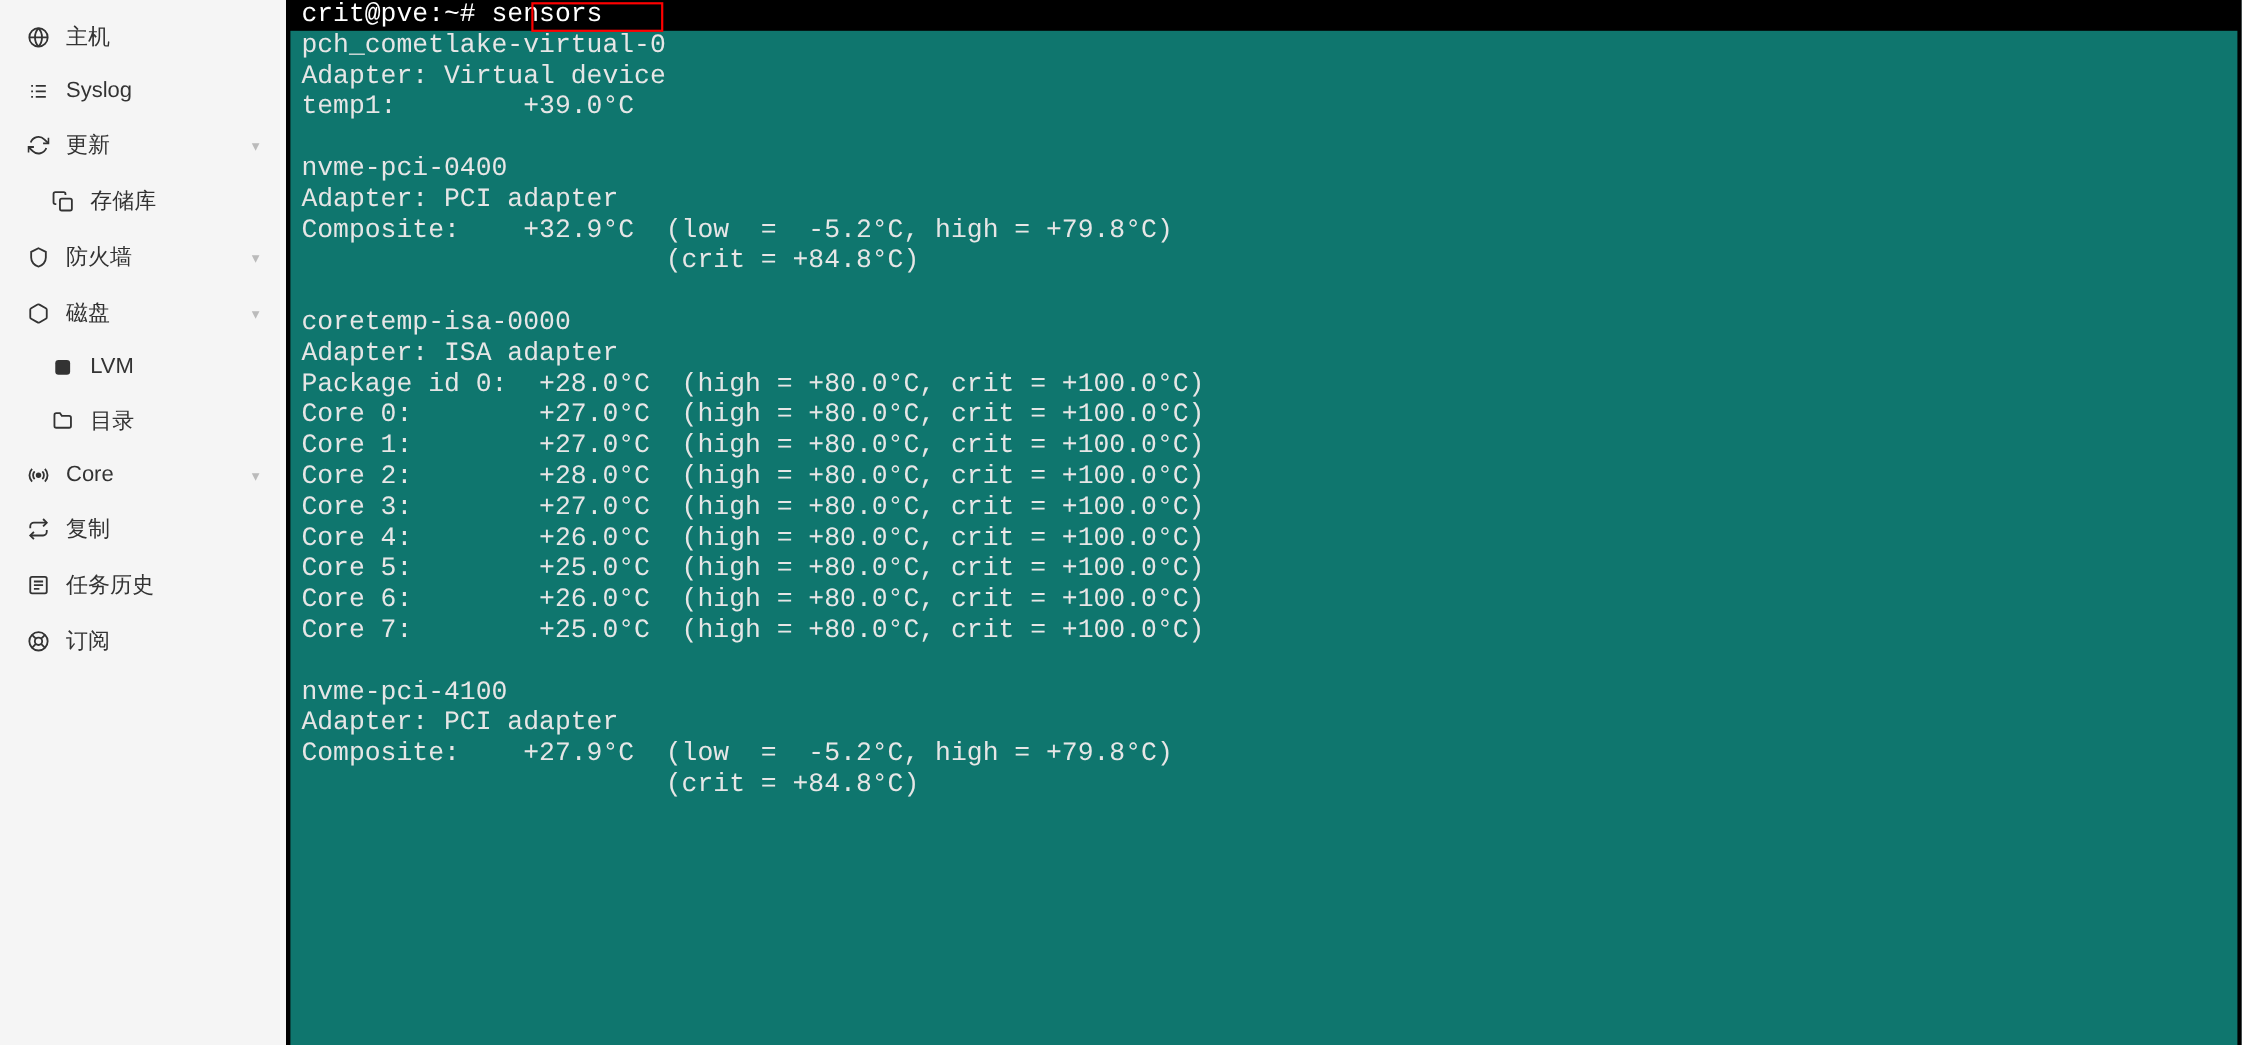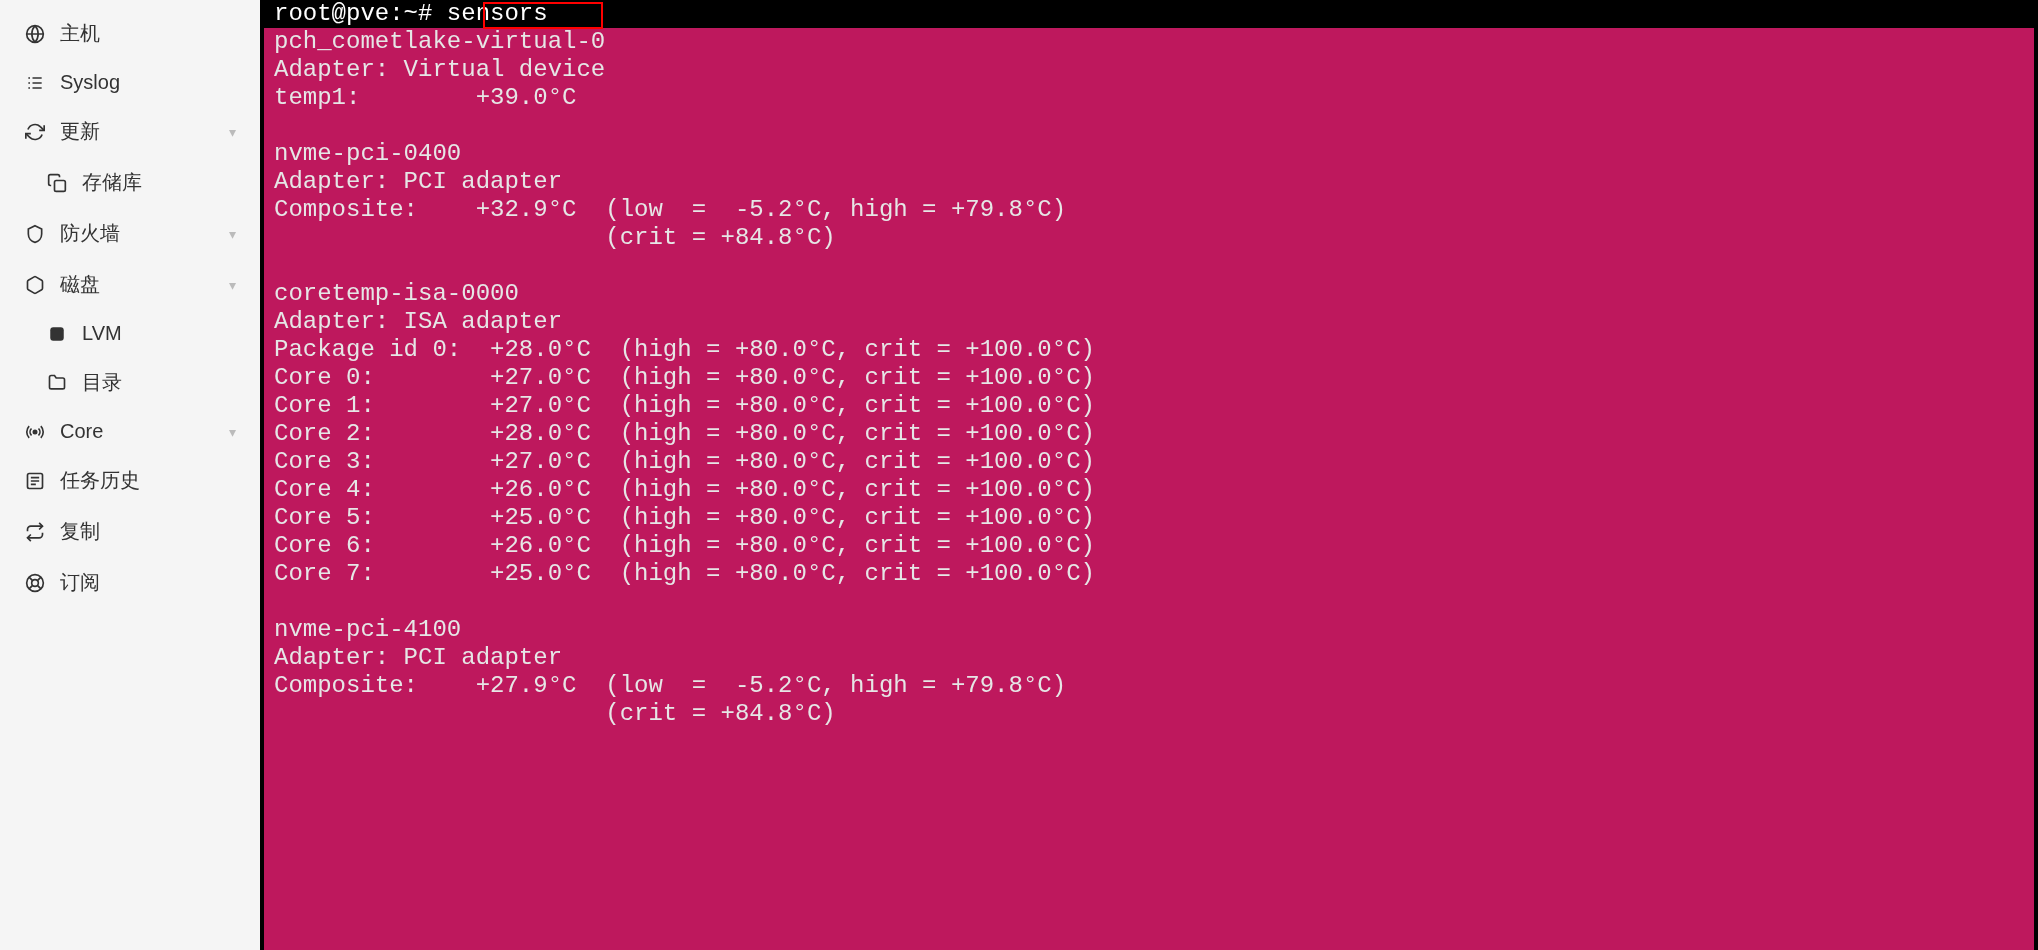--- a/index.html
+++ b/index.html
@@ -42,21 +42,21 @@
     }
     .terminal {
       flex: 1;
       background: #000;
       position: relative;
       font-family: "Menlo", "Consolas", "Courier New", monospace;
       font-size: 24px;
       line-height: 28px;
     }
     .terminal-body {
-      background: #be185d;
+      background: #0f766e;
       color: #e6e6e6;
       padding: 0 10px;
       white-space: pre;
       position: absolute;
       top: 28px;
       left: 4px;
       right: 4px;
       bottom: 0;
       overflow: hidden;
     }
@@ -156,52 +156,52 @@
           <circle cx="12" cy="12" r="2" fill="currentColor"></circle>
           <path d="M16.2 7.8a6 6 0 010 8.4M7.8 16.2a6 6 0 010-8.4M19 5a10 10 0 010 14M5 19a10 10 0 010-14"></path>
         </svg>
       </span>
       <span>Core</span>
       <span class="chevron">▾</span>
     </div>
     <div class="sidebar-item">
       <span class="icon">
         <svg width="20" height="20" viewBox="0 0 24 24" fill="none" stroke="currentColor" stroke-width="2">
-          <rect x="3" y="3" width="18" height="18" rx="2"></rect>
-          <path d="M7 8h10M7 12h10M7 16h6"></path>
-        </svg>
-      </span>
-      <span>任务历史</span>
-    </div>
-    <div class="sidebar-item">
-      <span class="icon">
-        <svg width="20" height="20" viewBox="0 0 24 24" fill="none" stroke="currentColor" stroke-width="2">
           <path d="M17 1l4 4-4 4"></path>
           <path d="M3 11V9a4 4 0 014-4h14"></path>
           <path d="M7 23l-4-4 4-4"></path>
           <path d="M21 13v2a4 4 0 01-4 4H3"></path>
         </svg>
       </span>
       <span>复制</span>
     </div>
     <div class="sidebar-item">
       <span class="icon">
         <svg width="20" height="20" viewBox="0 0 24 24" fill="none" stroke="currentColor" stroke-width="2">
+          <rect x="3" y="3" width="18" height="18" rx="2"></rect>
+          <path d="M7 8h10M7 12h10M7 16h6"></path>
+        </svg>
+      </span>
+      <span>任务历史</span>
+    </div>
+    <div class="sidebar-item">
+      <span class="icon">
+        <svg width="20" height="20" viewBox="0 0 24 24" fill="none" stroke="currentColor" stroke-width="2">
           <circle cx="12" cy="12" r="10"></circle>
           <circle cx="12" cy="12" r="4"></circle>
           <path d="M4.9 4.9l4.2 4.2M14.9 14.9l4.2 4.2M14.9 9.1l4.2-4.2M9.1 14.9l-4.2 4.2"></path>
         </svg>
       </span>
       <span>订阅</span>
     </div>
   </nav>
 
 <div class="terminal">
   <div class="prompt-bar">
-    <span>root@pve:~#</span>
+    <span>crit@pve:~#</span>
     <span>&nbsp;</span>
     <span>sensors</span>
   </div>
   <div class="terminal-body">pch_cometlake-virtual-0
 Adapter: Virtual device
 temp1:        +39.0°C
 
 nvme-pci-0400
 Adapter: PCI adapter
 Composite:    +32.9°C  (low  =  -5.2°C, high = +79.8°C)

